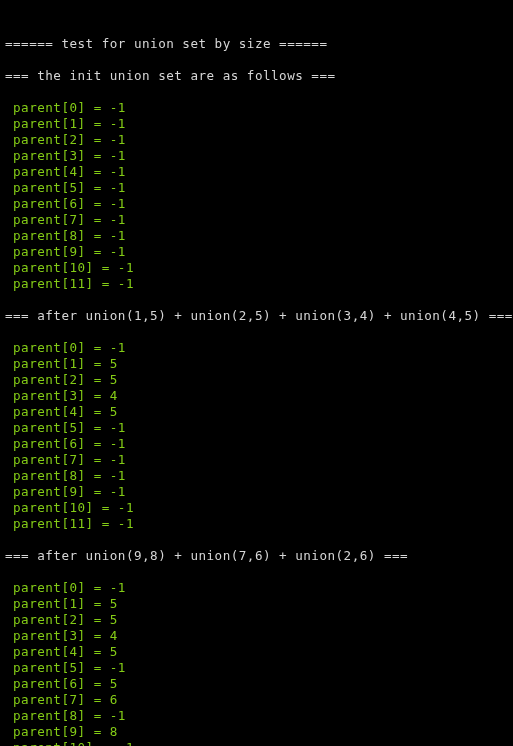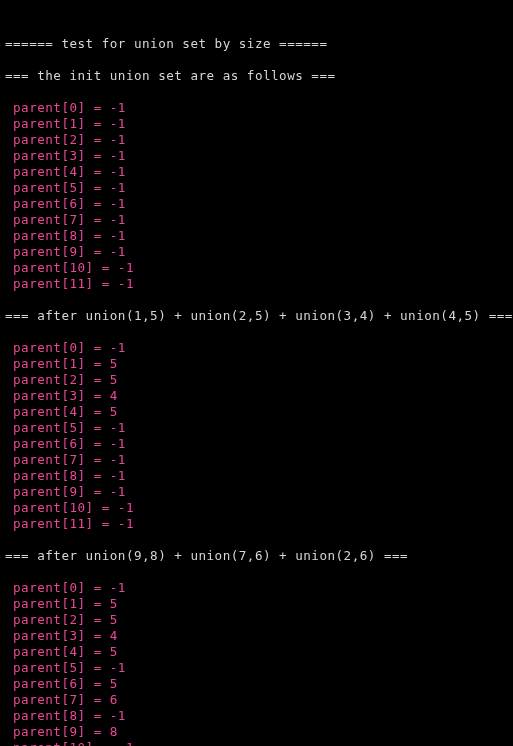--- a/index.html
+++ b/index.html
@@ -32,21 +32,21 @@
     white-space: pre;
     font-family: "DejaVu Sans Mono", "Liberation Mono", monospace;
   }
   .line.blank {
     height: 16px;
   }
   .header {
     color: #d6d6d6;
   }
   .entry {
-    color: #ec4899;
+    color: #84cc16;
   }
 </style>
 </head>
 <body>
 
 <div id="terminal" style="background: rgb(0, 0, 0); color: rgb(214, 214, 214);">
   
 <div class="line header">====== test for union set by size ======</div><div class="line blank blank"></div><div class="line header">=== the init union set are as follows ===</div><div class="line blank blank"></div><div class="line entry"> parent[0] = -1</div><div class="line entry"> parent[1] = -1</div><div class="line entry"> parent[2] = -1</div><div class="line entry"> parent[3] = -1</div><div class="line entry"> parent[4] = -1</div><div class="line entry"> parent[5] = -1</div><div class="line entry"> parent[6] = -1</div><div class="line entry"> parent[7] = -1</div><div class="line entry"> parent[8] = -1</div><div class="line entry"> parent[9] = -1</div><div class="line entry"> parent[10] = -1</div><div class="line entry"> parent[11] = -1</div><div class="line blank blank"></div><div class="line header">=== after union(1,5) + union(2,5) + union(3,4) + union(4,5) ===</div><div class="line blank blank"></div><div class="line entry"> parent[0] = -1</div><div class="line entry"> parent[1] = 5</div><div class="line entry"> parent[2] = 5</div><div class="line entry"> parent[3] = 4</div><div class="line entry"> parent[4] = 5</div><div class="line entry"> parent[5] = -1</div><div class="line entry"> parent[6] = -1</div><div class="line entry"> parent[7] = -1</div><div class="line entry"> parent[8] = -1</div><div class="line entry"> parent[9] = -1</div><div class="line entry"> parent[10] = -1</div><div class="line entry"> parent[11] = -1</div><div class="line blank blank"></div><div class="line header">=== after union(9,8) + union(7,6) + union(2,6) ===</div><div class="line blank blank"></div><div class="line entry"> parent[0] = -1</div><div class="line entry"> parent[1] = 5</div><div class="line entry"> parent[2] = 5</div><div class="line entry"> parent[3] = 4</div><div class="line entry"> parent[4] = 5</div><div class="line entry"> parent[5] = -1</div><div class="line entry"> parent[6] = 5</div><div class="line entry"> parent[7] = 6</div><div class="line entry"> parent[8] = -1</div><div class="line entry"> parent[9] = 8</div><div class="line entry"> parent[10] = -1</div></div>
 
 </body></html>

